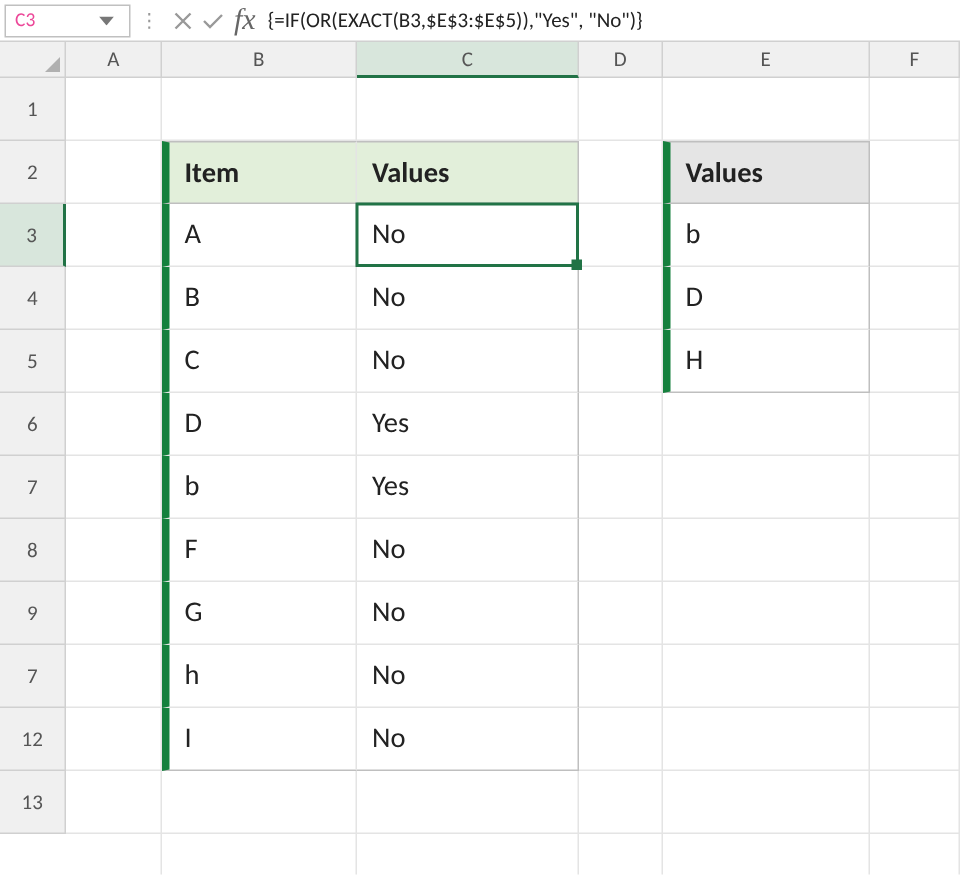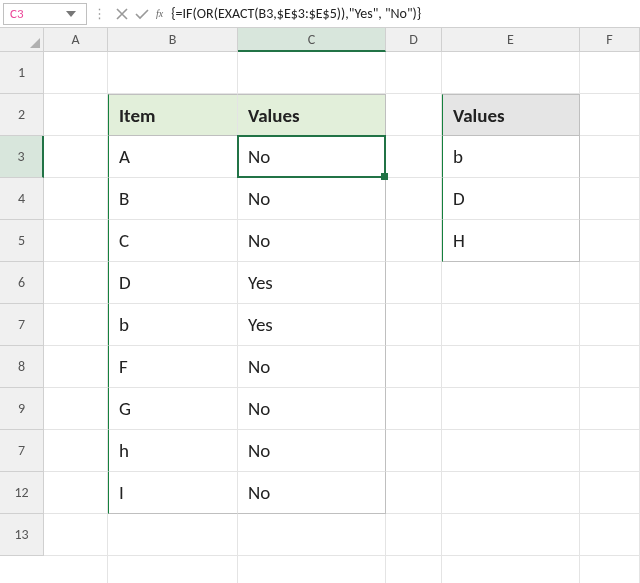--- a/index.html
+++ b/index.html
@@ -51,21 +51,21 @@
     align-items: center;
     justify-content: center;
     color: #808080;
     cursor: pointer;
     margin: 0 1px;
   }
   .fb-btn svg { display:block; }
   .fx-label {
     font-style: italic;
     font-family: "Times New Roman", serif;
-    font-size: 10px;
+    font-size: 20px;
     color: #666;
     padding: 0 6px 0 4px;
     cursor: pointer;
     text-align: right;
   }
   .formula-input {
     flex: 1;
     border: none;
     outline: none;
     font-family: Calibri, Arial, sans-serif;
@@ -156,21 +156,21 @@
     align-items: center;
     padding: 0 10px;
     font-size: 19px;
     color: #222;
     background: #ffffff;
     cursor: cell;
   }
   .cell.bold { font-weight: bold; }
   .cell.hdr-green { background: #e2efda; border-bottom: 1px solid #bfbfbf; }
   .cell.hdr-blue { background: #e5e5e5; border-bottom: 1px solid #bfbfbf; }
-  .cell.bord-l { border-left: 1px solid #15803d; }
+  .cell.bord-l { border-left: 5px solid #15803d; }
   .cell.bord-r { border-right: 1px solid #bfbfbf; }
   .cell.bord-b { border-bottom: 1px solid #bfbfbf; }
   .cell.bord-t { border-top: 1px solid #bfbfbf; }
 
   .col-A { width: 64px; }
   .col-B { width: 130px; }
   .col-C { width: 148px; }
   .col-D { width: 56px; }
   .col-E { width: 138px; }
   .col-F { width: 60px; }

